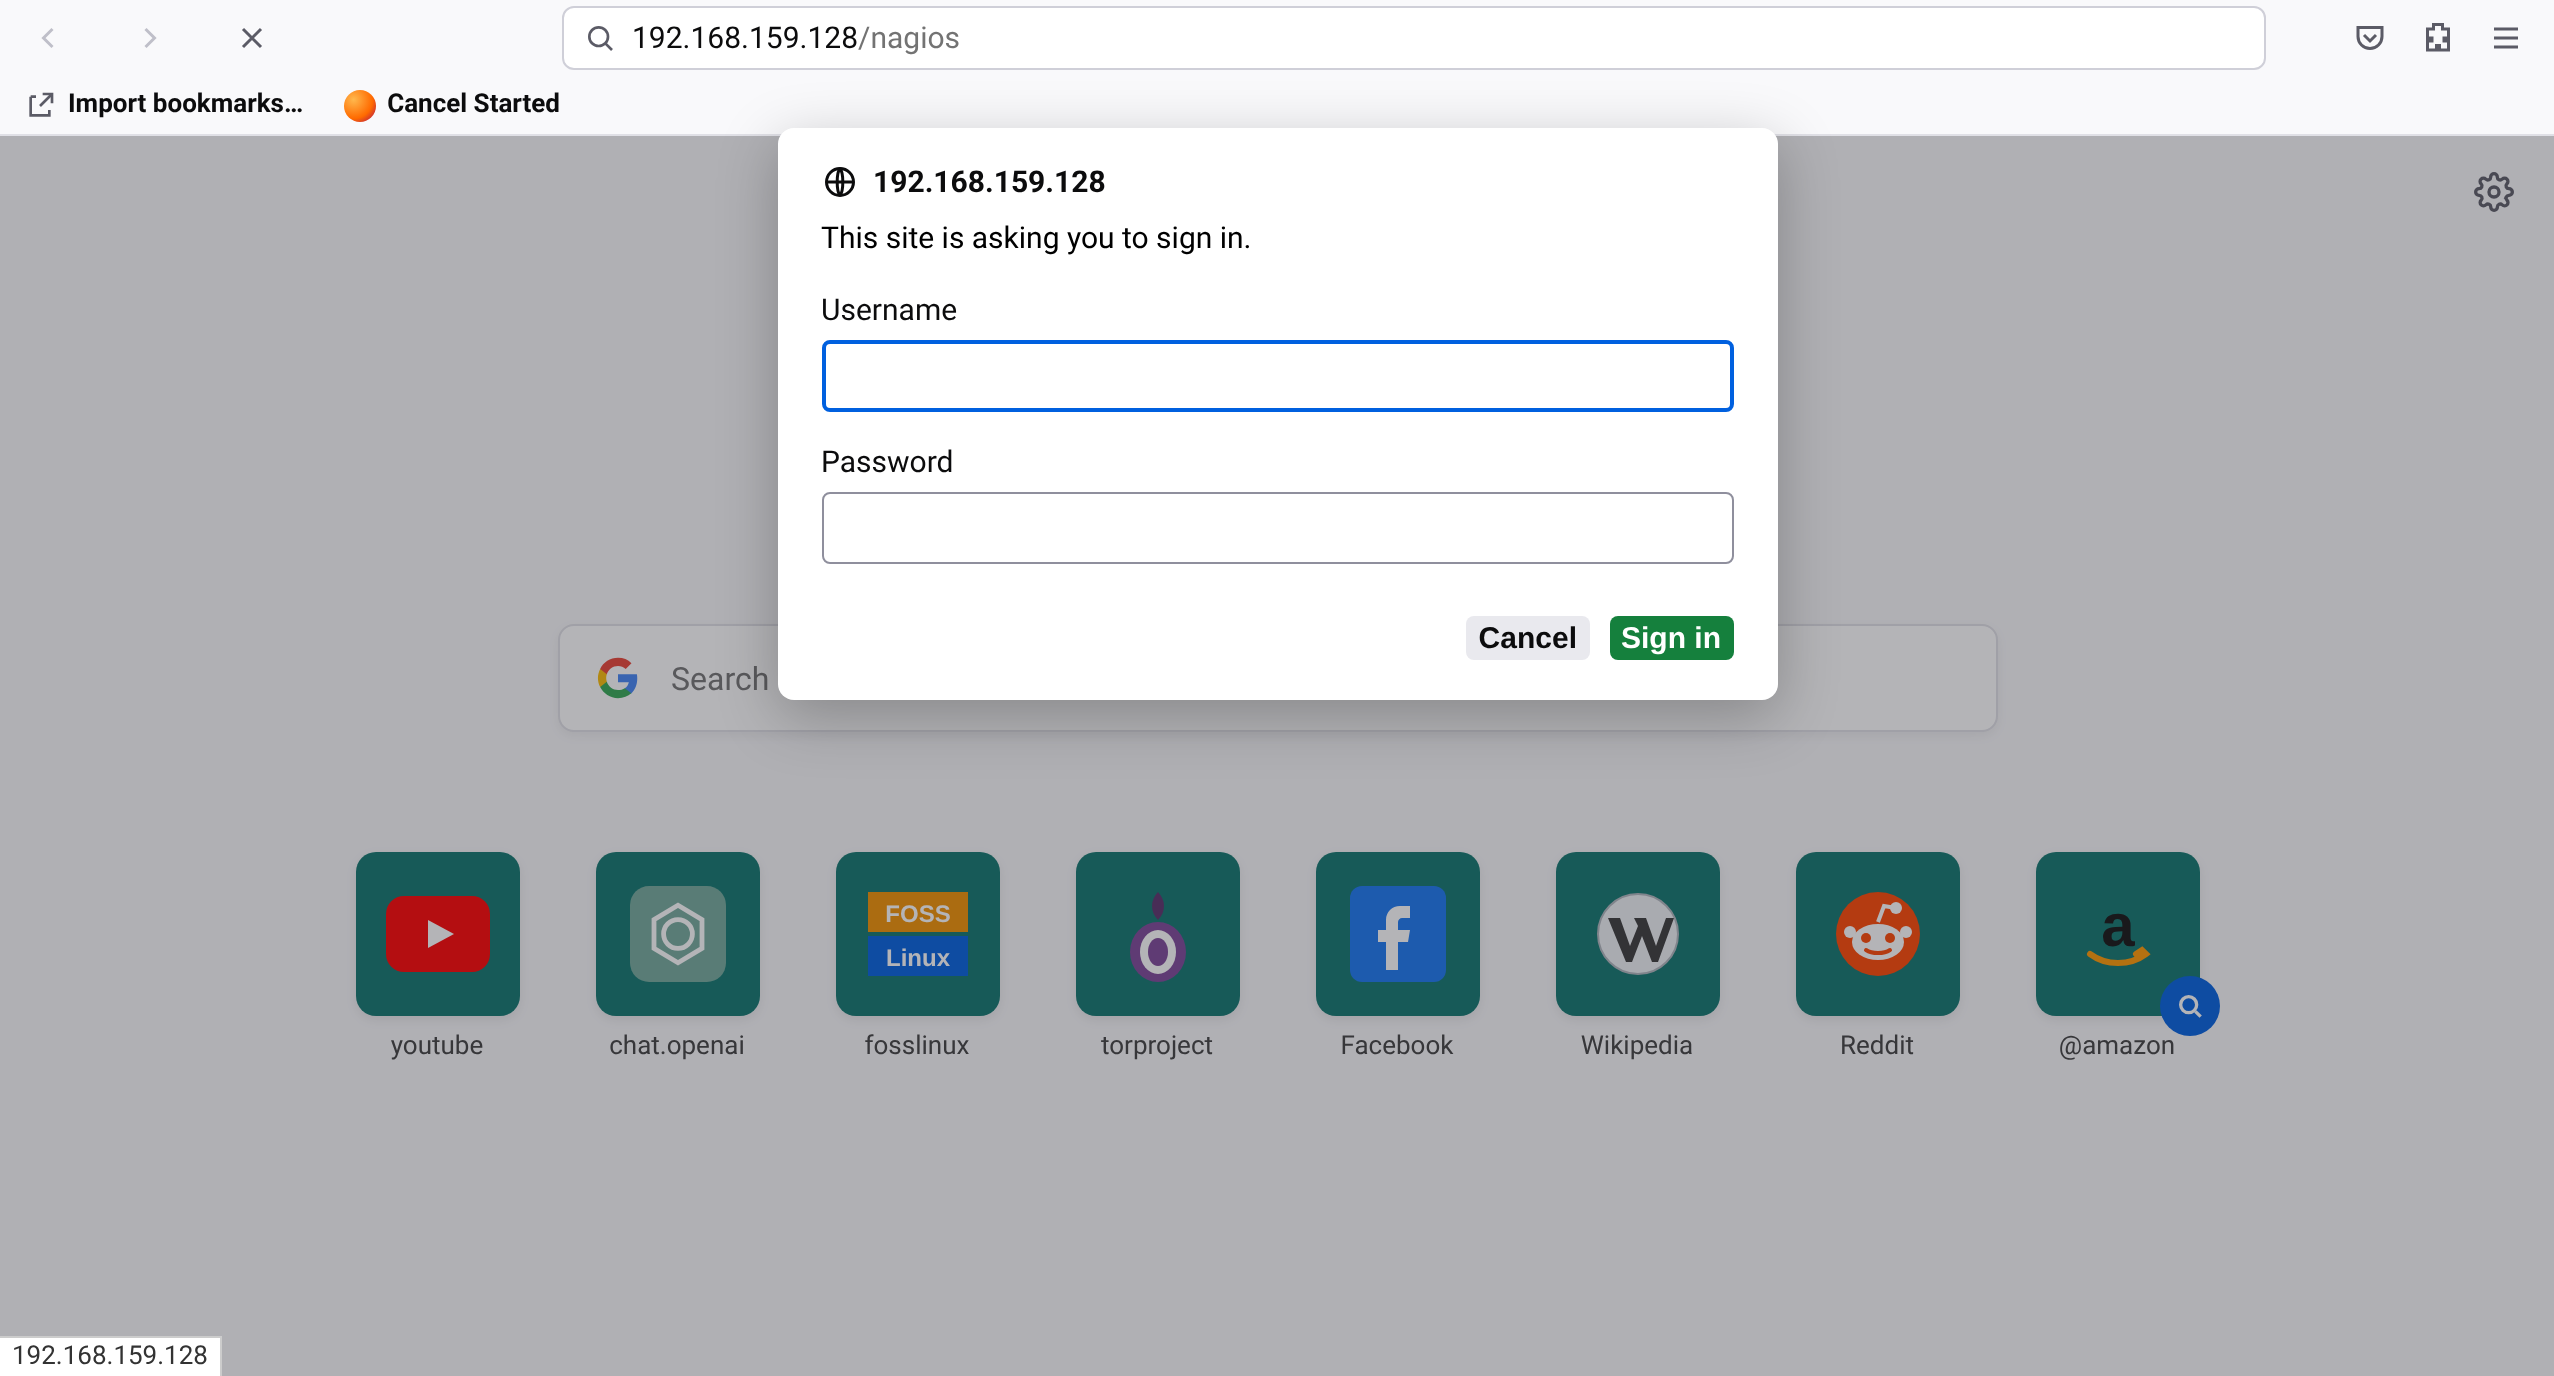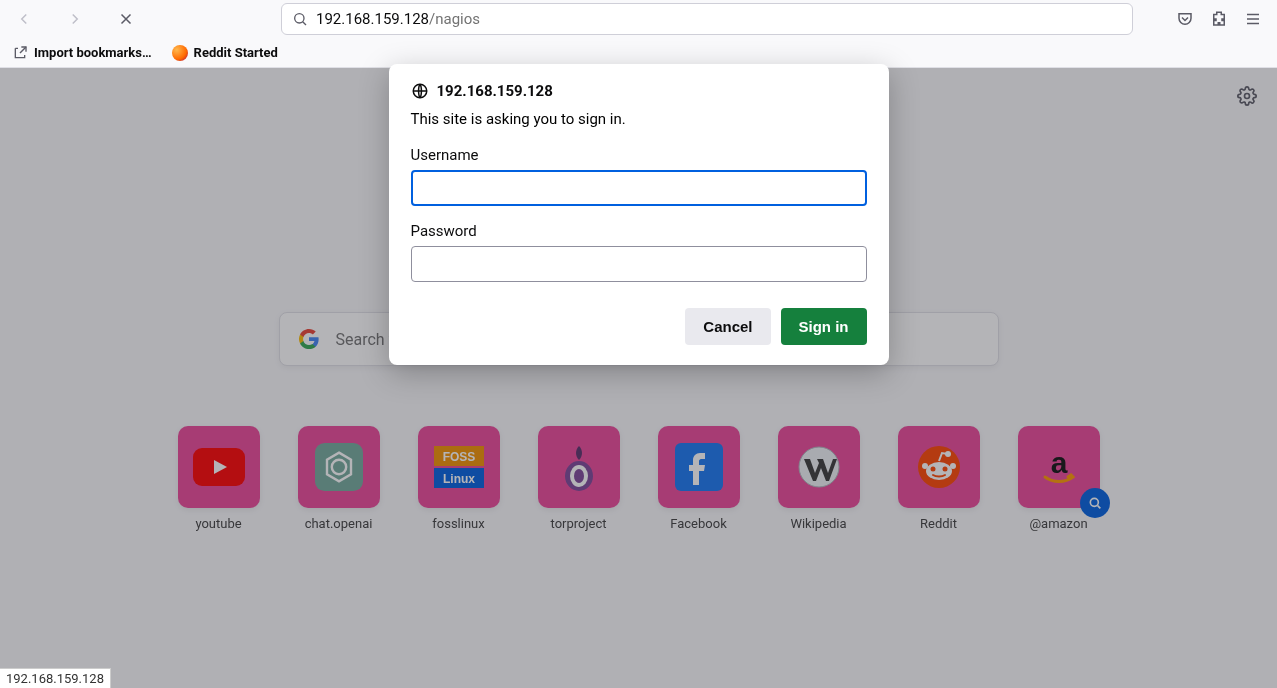--- a/index.html
+++ b/index.html
@@ -104,21 +104,21 @@
     position: absolute;
     top: 358px; left: 50%; transform: translateX(-50%);
     display: flex; gap: 36px;
   }
   .tile {
     width: 84px;
     display:flex;flex-direction:column;align-items:center;gap:8px;
     cursor:pointer;
   }
   .tile-box {
-    width:82px;height:82px;background:#ec4899;border-radius:10px;
+    width:82px;height:82px;background:#0f766e;border-radius:10px;
     box-shadow:0 2px 6px rgba(0,0,0,.08);
     display:flex;align-items:center;justify-content:center;
   }
   .tile-label { font-size:13px;color:#404040;white-space:nowrap; }
   .status-bar {
     position:absolute;bottom:0;left:0;
     background:#fff;border:1px solid #ccc;border-left:none;border-bottom:none;
     font-size:13px;padding:2px 6px;color:#333;
   }
   
@@ -139,21 +139,21 @@
   }
   .dlg-msg { font-size:15px;color:#000000;margin-bottom:18px; }
   .dlg-field-label { font-size:15px;color:#0c0c0d;margin-bottom:6px;display:block; }
   .dlg-input {
     width:100%;height:36px;border:1px solid #8f8f9d;border-radius:4px;
     padding:0 8px;font-size:15px;margin-bottom:16px;
   }
   .dlg-input.focused { border:2px solid #0060df;outline:none; }
   .dlg-buttons { display:flex;justify-content:flex-end;gap:10px;margin-top:10px; }
   .btn {
-    height:37px;padding:0 18px;border-radius:4px;border:none;
+    height:22px;padding:0 6px;border-radius:4px;border:none;
     font-size:15px;font-weight:600;cursor:pointer;
   }
   .btn-secondary { background:#e9e9ee;color:#0c0c0d; }
   .btn-primary { background:#15803d;color:#fff; }
   
   .search-badge {
     position:absolute;right:-10px;bottom:-10px;
     width:30px;height:30px;border-radius:50%;background:#0060df;
     display:flex;align-items:center;justify-content:center;
   }
@@ -210,21 +210,21 @@
   <div class="bm-item">
     <svg width="16" height="16" viewBox="0 0 24 24" fill="none" stroke="#5b5b66" stroke-width="2">
         <path d="M14 3h7v7"></path>
         <path d="M21 3l-9 9"></path>
         <path d="M5 5h4M5 5v14h14v-4"></path>
       </svg>
     <span>Import bookmarks…</span>
   </div>
   <div class="bm-item">
     <span class="fx-icon"></span>
-    <span>Reddit Started</span>
+    <span>Cancel Started</span>
   </div>
 </div>
 
 <div class="content">
   <div class="settings-gear">
     <svg width="20" height="20" viewBox="0 0 24 24" fill="none" stroke="currentColor" stroke-width="2">
         <circle cx="12" cy="12" r="3"></circle>
         <path d="M19.4 15a1.7 1.7 0 0 0 .34 1.87l.06.06a2 2 0 1 1-2.83 2.83l-.06-.06a1.7 1.7 0 0 0-1.87-.34 1.7 1.7 0 0 0-1 1.55V21a2 2 0 1 1-4 0v-.09a1.7 1.7 0 0 0-1-1.55 1.7 1.7 0 0 0-1.87.34l-.06.06a2 2 0 1 1-2.83-2.83l.06-.06a1.7 1.7 0 0 0 .34-1.87 1.7 1.7 0 0 0-1.55-1H3a2 2 0 1 1 0-4h.09a1.7 1.7 0 0 0 1.55-1 1.7 1.7 0 0 0-.34-1.87l-.06-.06a2 2 0 1 1 2.83-2.83l.06.06a1.7 1.7 0 0 0 1.87.34H9a1.7 1.7 0 0 0 1-1.55V3a2 2 0 1 1 4 0v.09a1.7 1.7 0 0 0 1 1.55 1.7 1.7 0 0 0 1.87-.34l.06-.06a2 2 0 1 1 2.83 2.83l-.06.06a1.7 1.7 0 0 0-.34 1.87V9a1.7 1.7 0 0 0 1.55 1H21a2 2 0 1 1 0 4h-.09a1.7 1.7 0 0 0-1.55 1z"></path>
       </svg>
   </div>

